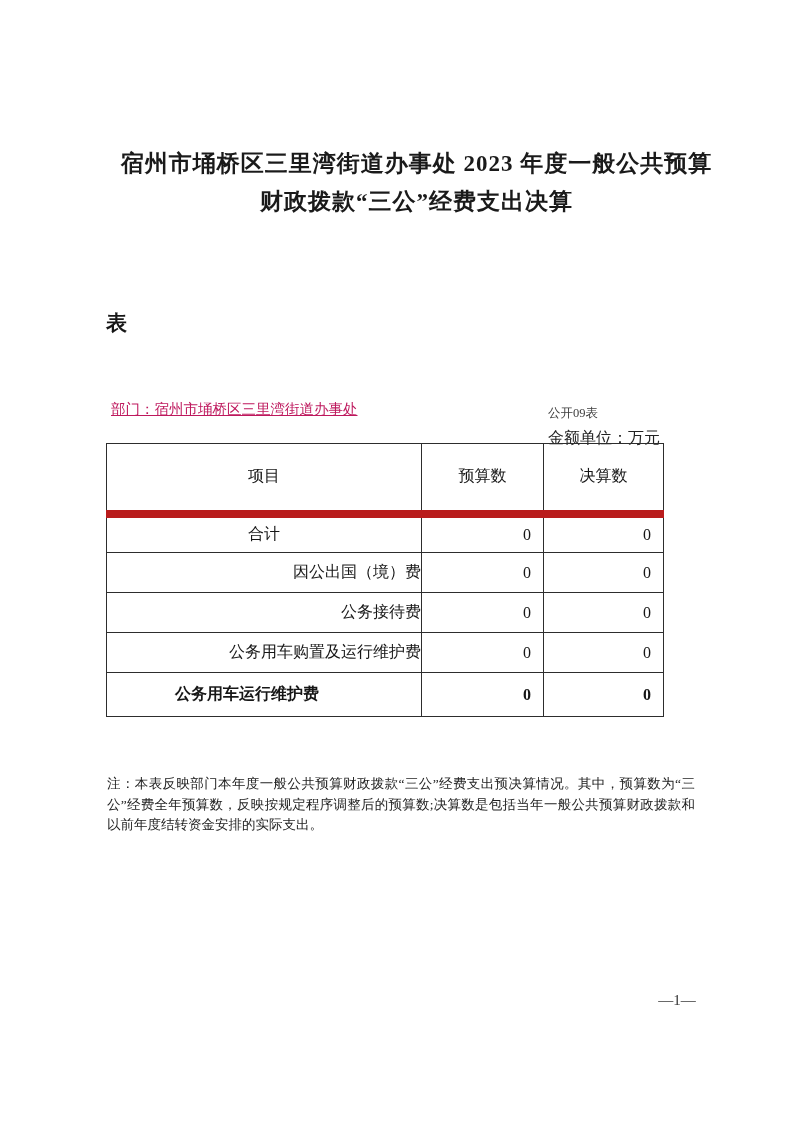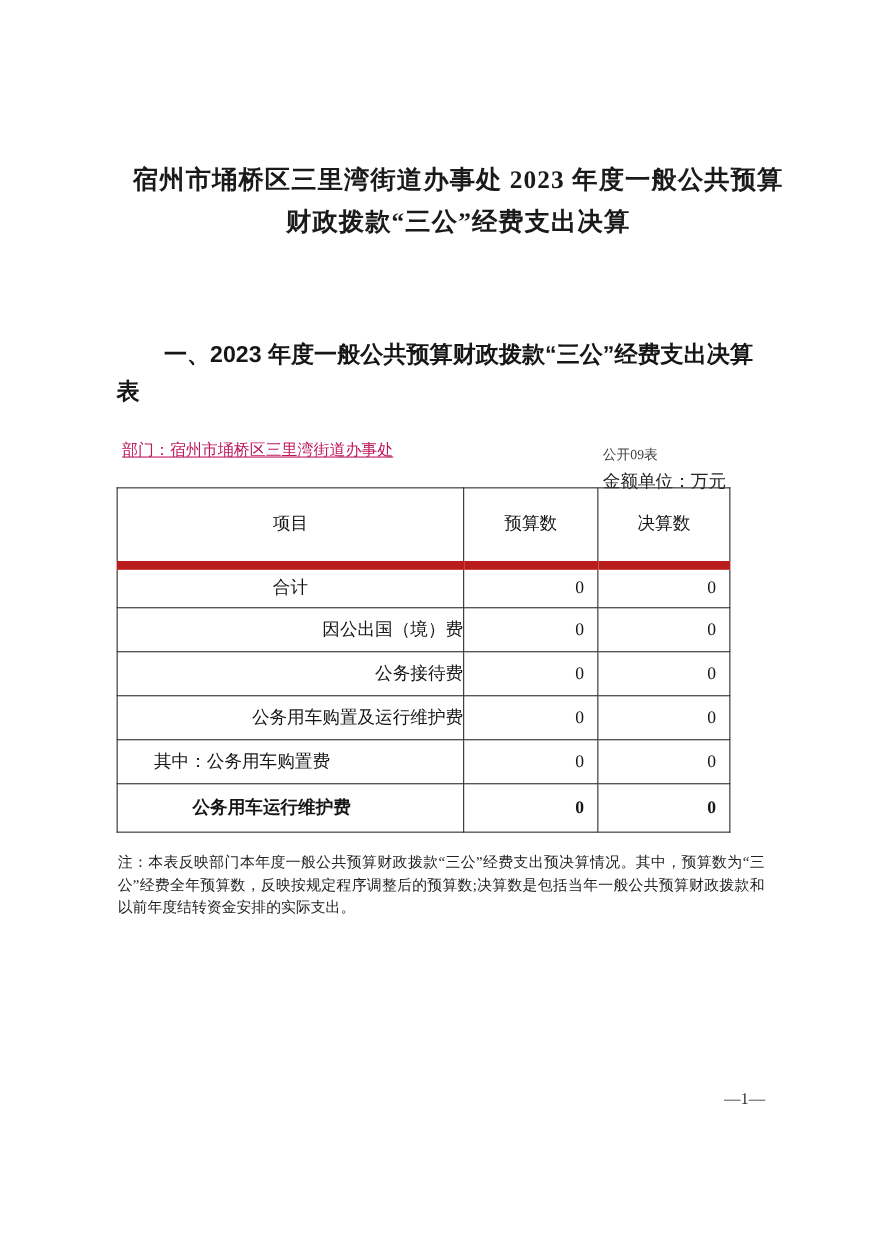--- a/index.html
+++ b/index.html
@@ -123,21 +123,20 @@
 <body>
 
 <div class="page">
 
   <h1 class="doc-title">
     <span class="title-line">宿州市埇桥区三里湾街道办事处 2023 年度一般公共预算</span>
     <span class="title-line">财政拨款“三公”经费支出决算</span>
   </h1>
 
   <h2 class="section-heading">
-    <span class="line-first">一、2023 年度一般公共预算财政拨款“三公”经费支出决算</span>
     <span class="line-rest">表</span>
   </h2>
 
   <div class="meta-form">公开09表</div>
   <div class="meta-dept">部门：宿州市埇桥区三里湾街道办事处</div>
   <div class="meta-unit">金额单位：万元</div>
 
   <table class="budget-table">
     <colgroup>
       <col class="col-item">
@@ -166,25 +165,20 @@
           <td class="cell-item left">公务接待费</td>
           <td class="cell-num">0</td>
           <td class="cell-num">0</td>
         </tr>
         <tr>
           <td class="cell-item left">公务用车购置及运行维护费</td>
           <td class="cell-num">0</td>
           <td class="cell-num">0</td>
         </tr>
         <tr>
-          <td class="cell-item indent-1">其中：公务用车购置费</td>
-          <td class="cell-num">0</td>
-          <td class="cell-num">0</td>
-        </tr>
-        <tr>
           <td class="cell-item indent-2">公务用车运行维护费</td>
           <td class="cell-num">0</td>
           <td class="cell-num">0</td>
         </tr>
       </tbody>
   </table>
 
   <p class="table-note">注：本表反映部门本年度一般公共预算财政拨款“三公”经费支出预决算情况。其中，预算数为“三公”经费全年预算数，反映按规定程序调整后的预算数;决算数是包括当年一般公共预算财政拨款和以前年度结转资金安排的实际支出。</p>
 
   <div class="page-number">—1—</div>

